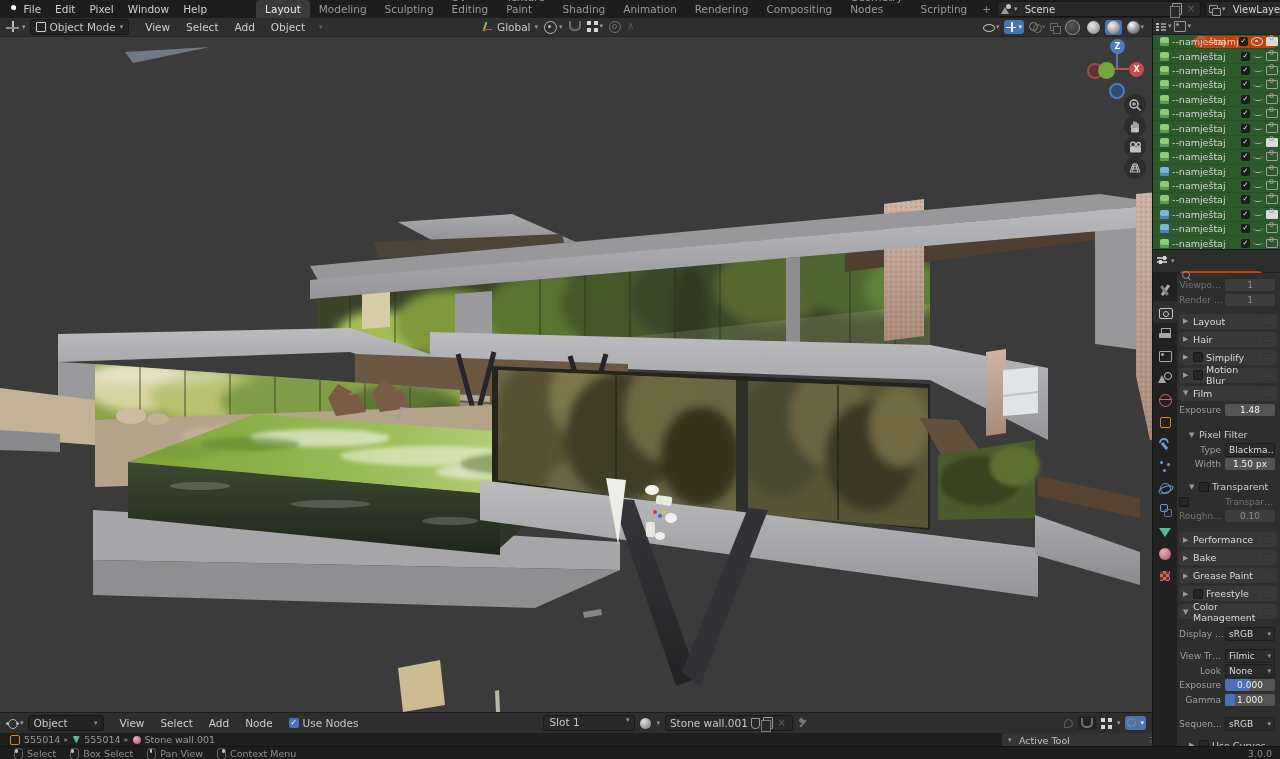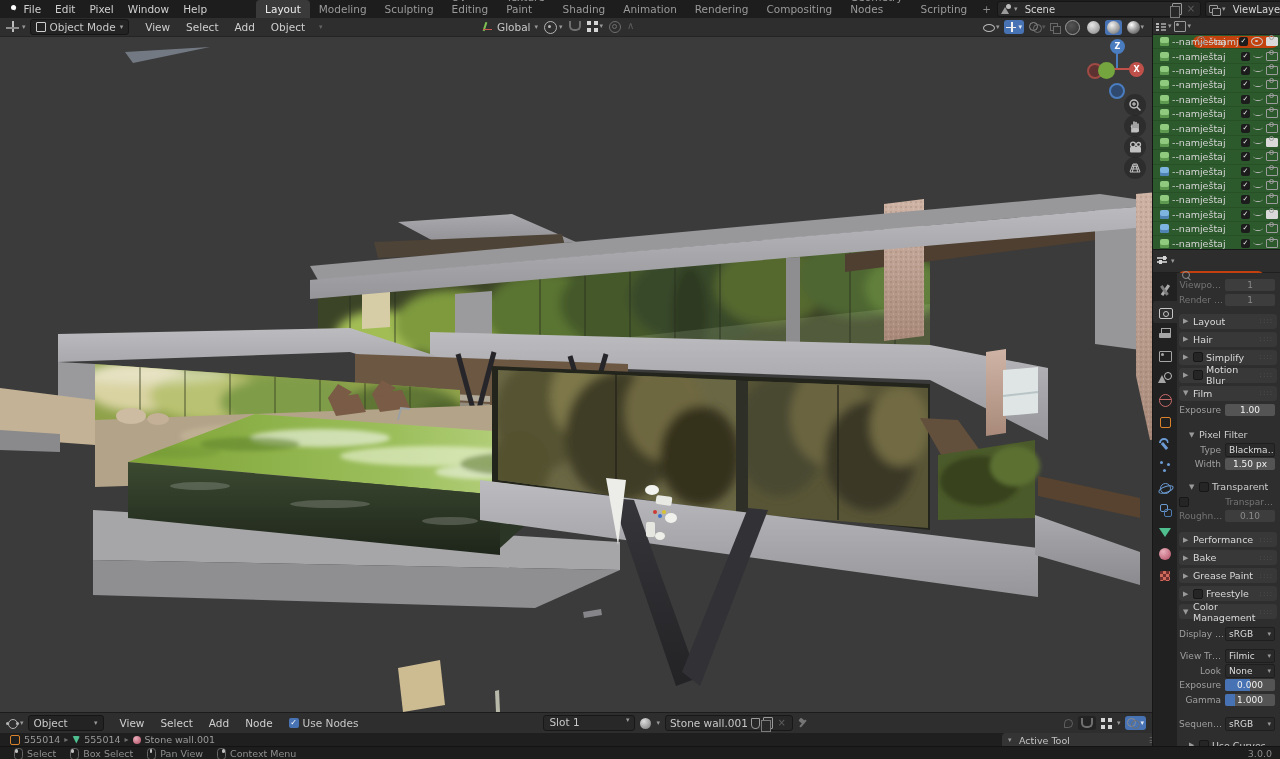--- a/index.html
+++ b/index.html
@@ -767,21 +767,21 @@
           <span class="p-dots">::::</span>
         </div>
         <div class="p-head">
           <span class="arr">▼</span>
           <span>Film</span>
           <span class="p-dots">::::</span>
         </div>
         <div class="p-row">
           <span class="p-lab">Exposure</span>
           <div class="p-box">
-            <span class="p-val">1.00</span>
+            <span class="p-val">1.48</span>
           </div>
         </div>
         <div class="gap" style="height: 8px;"></div>
         <div class="p-sub">
           <span class="arr">▼</span>
           <span>Pixel Filter</span>
         </div>
         <div class="p-row">
           <span class="p-lab">Type</span>
           <div class="p-box drop">

